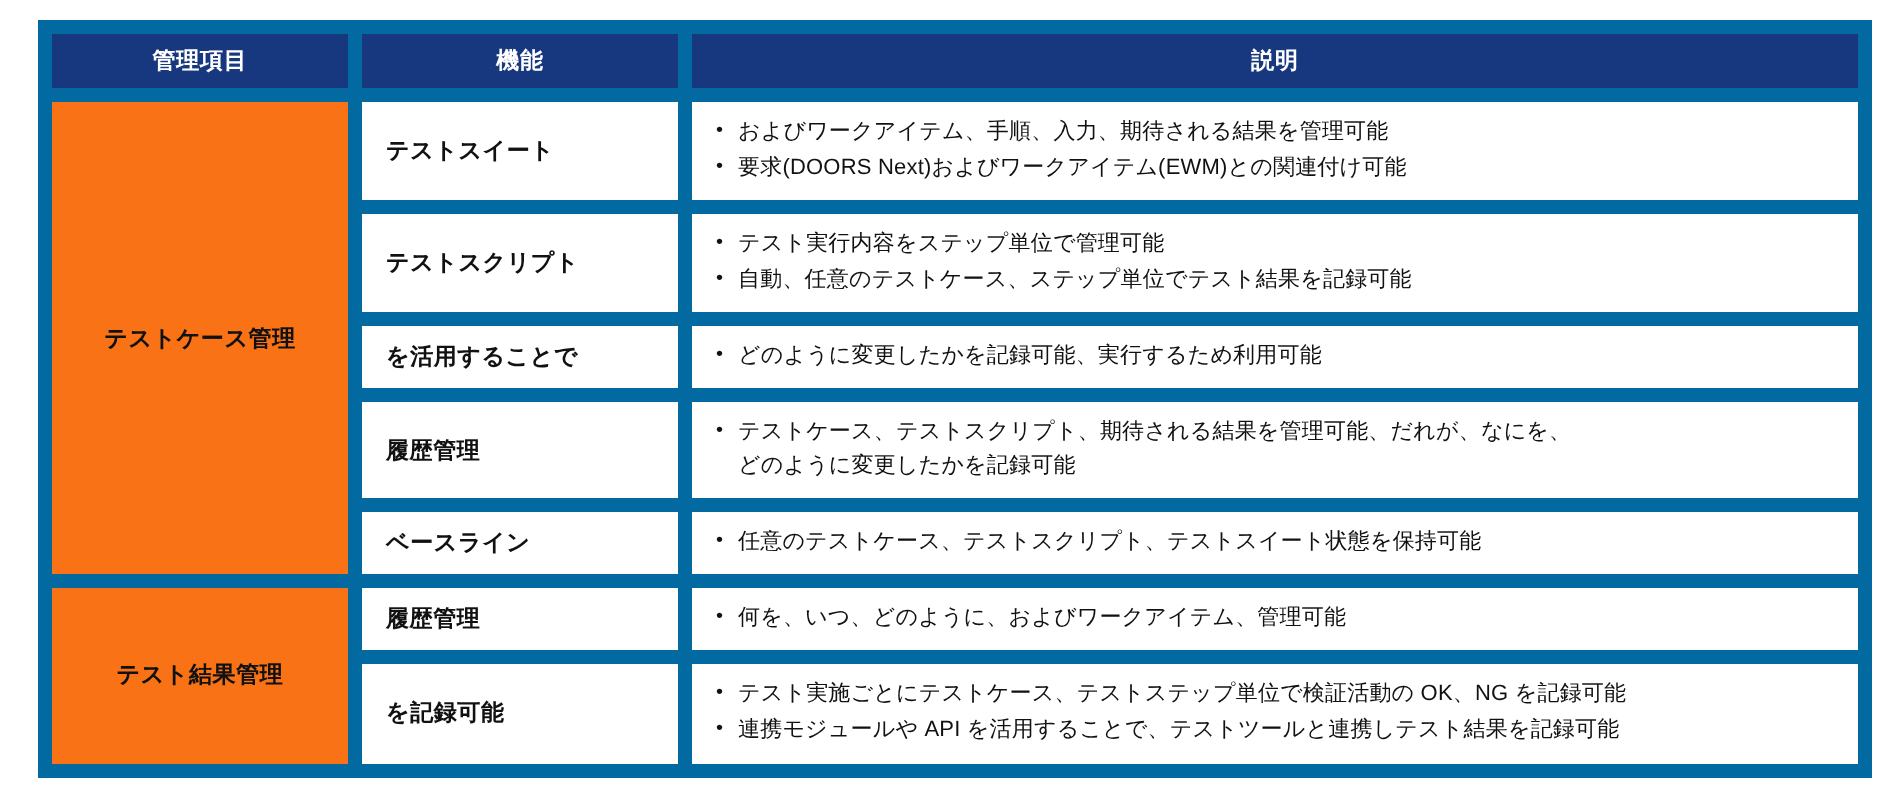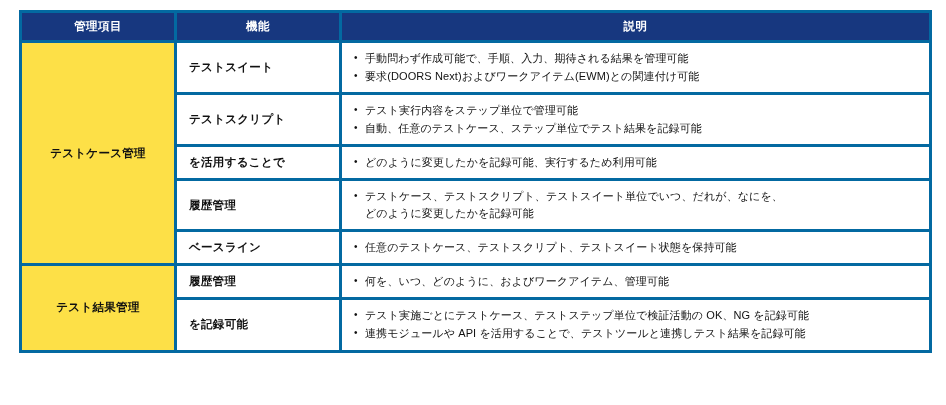--- a/index.html
+++ b/index.html
@@ -28,21 +28,21 @@
     letter-spacing: 0.2px;
     margin: 2px 0 10px 2px;
   }
   table.etm {
     border-collapse: collapse;
     width: 910px;
     table-layout: fixed;
     margin-left: 1px;
   }
   table.etm th, table.etm td {
-    border: 3px solid #0369a1;
+    border: 7px solid #0369a1;
     vertical-align: middle;
   }
   table.etm thead th {
     background: #17377f;
     color: #ffffff;
     font-size: 11.5px;
     font-weight: bold;
     text-align: center;
     height: 23px;
     padding: 2px 4px;
@@ -50,21 +50,21 @@
   }
   col.c-cat { width: 155px; }
   col.c-fn  { width: 165px; }
   col.c-desc{ width: 590px; }
 
   td.cat {
     text-align: center;
     font-size: 11.5px;
     font-weight: bold;
     color: #111111;
-    background: #fde047;
+    background: #f97316;
     letter-spacing: 0.3px;
   }
   td.fn {
     font-size: 11.5px;
     font-weight: bold;
     color: #111111;
     padding: 6px 0 6px 12px;
     letter-spacing: 0.3px;
   }
   td.desc {
@@ -113,21 +113,21 @@
         <th>説明</th>
       </tr>
     </thead>
     <tbody>
 
       <tr>
         <td class="cat" rowspan="5">テストケース管理</td>
         <td class="fn">テストスイート</td>
         <td class="desc">
           <ul class="bullets">
-            <li>手動問わず作成可能で、手順、入力、期待される結果を管理可能</li>
+            <li>およびワークアイテム、手順、入力、期待される結果を管理可能</li>
             <li>要求(DOORS Next)およびワークアイテム(EWM)との関連付け可能</li>
           </ul>
         </td>
       </tr>
 
       <tr>
         <td class="fn">テストスクリプト</td>
         <td class="desc">
           <ul class="bullets">
             <li>テスト実行内容をステップ単位で管理可能</li>
@@ -142,21 +142,21 @@
           <ul class="bullets">
             <li>どのように変更したかを記録可能、実行するため利用可能</li>
           </ul>
         </td>
       </tr>
 
       <tr>
         <td class="fn">履歴管理</td>
         <td class="desc">
           <ul class="bullets">
-            <li>テストケース、テストスクリプト、テストスイート単位でいつ、だれが、なにを、
+            <li>テストケース、テストスクリプト、期待される結果を管理可能、だれが、なにを、
 どのように変更したかを記録可能</li>
           </ul>
         </td>
       </tr>
 
       <tr>
         <td class="fn">ベースライン</td>
         <td class="desc">
           <ul class="bullets">
             <li>任意のテストケース、テストスクリプト、テストスイート状態を保持可能</li>

